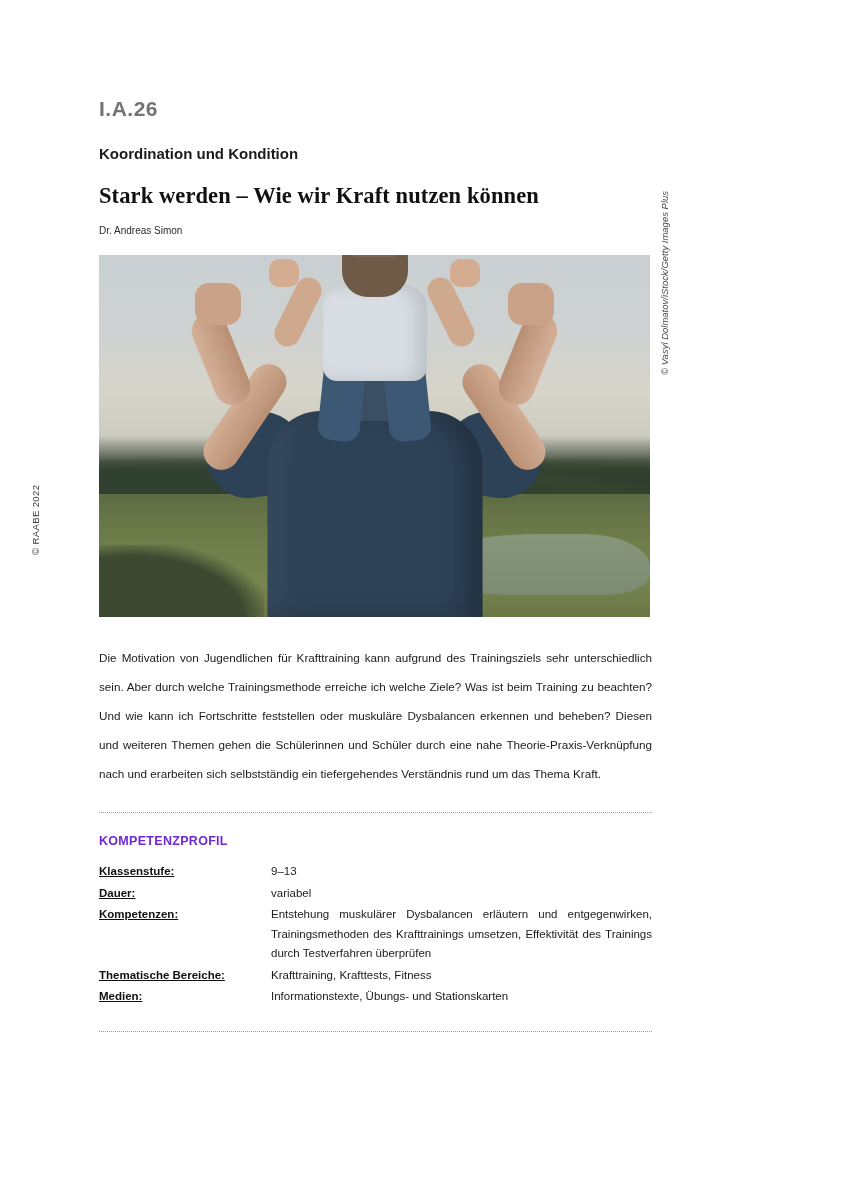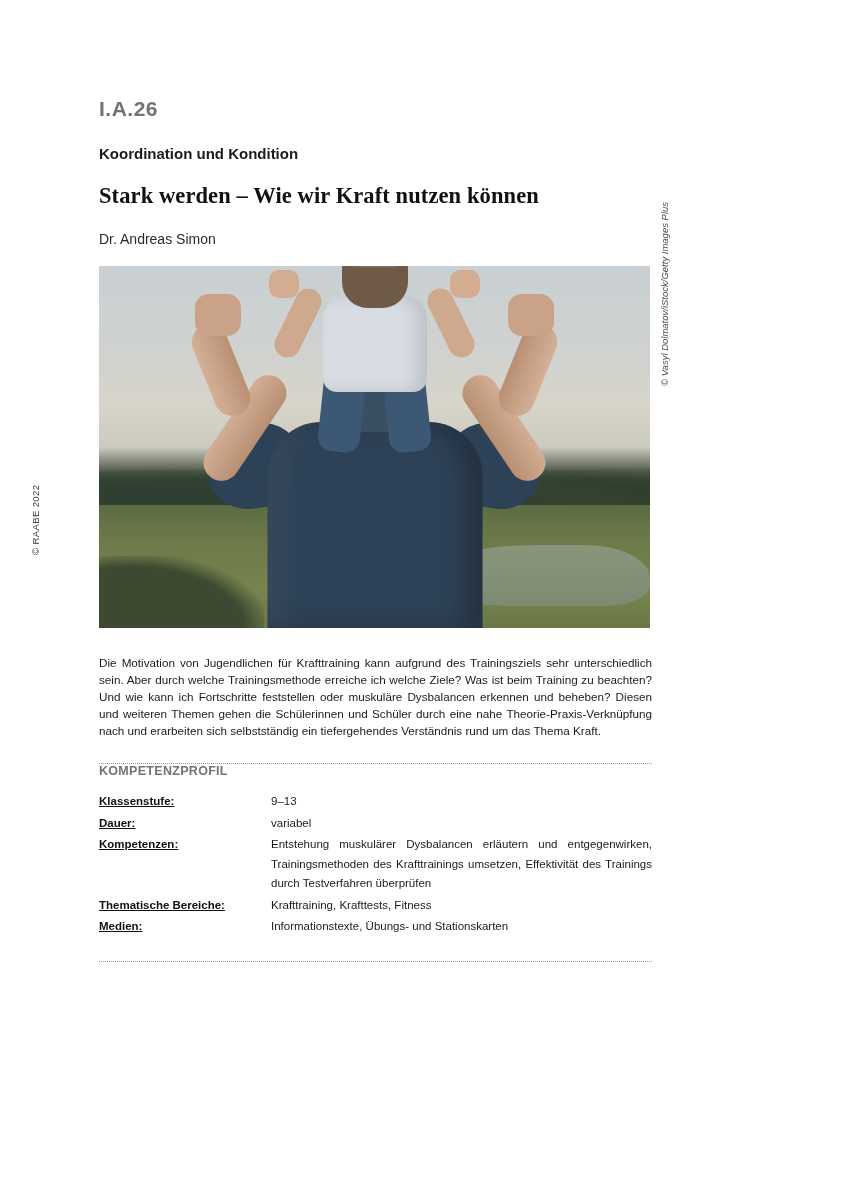--- a/index.html
+++ b/index.html
@@ -61,22 +61,22 @@
   .main-title {
     margin-top: 21px;
     font-size: 22.5px;
     font-weight: bold;
     color: #111111;
     letter-spacing: 0.1px;
     font-family: Liberation Serif, serif;
   }
 
   .author {
-    margin-top: 22px;
-    font-size: 14px;
+    margin-top: 16px;
+    font-size: 10px;
     color: #2b2b2b;
   }
 
   
   .figure {
     position: relative;
     margin-top: 19px;
     width: 551px;
     height: 362px;
   }
@@ -254,36 +254,37 @@
     color: #4a4a4a;
     white-space: nowrap;
     transform: rotate(-90deg);
     transform-origin: left top;
   }
 
   .intro {
     margin-top: 26px;
     width: 553px;
     font-size: 11.7px;
-    line-height: 17px;
+    line-height: 29px;
     text-align: justify;
     color: #1b1b1b;
   }
 
   .divider {
     margin-top: 24px;
     width: 553px;
     border-top: 1.2px dotted #9a9a9a;
   }
 
   .profile-title {
+    margin-top: 21px;
     font-size: 12.5px;
     font-weight: bold;
     letter-spacing: 0.3px;
-    color: #737373;
+    color: #6d28d9;
   }
 
   table.profile {
     margin-top: 14px;
     width: 553px;
     border-collapse: collapse;
     font-size: 11.5px;
     line-height: 19.5px;
   }
   table.profile td {

